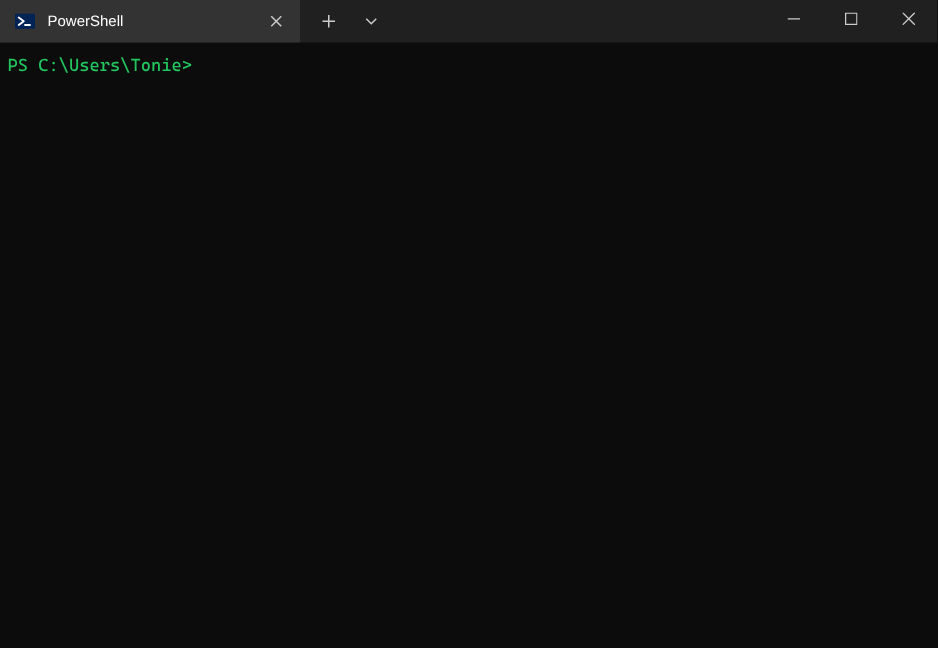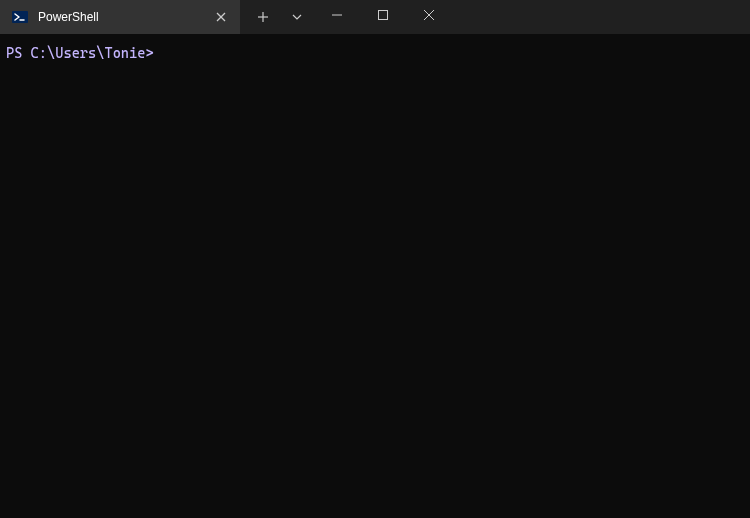--- a/index.html
+++ b/index.html
@@ -12,20 +12,21 @@
       height: 518px;
       background: #0c0c0c;
       font-family: 'Segoe UI', Tahoma, sans-serif;
       overflow: hidden;
     }
     .titlebar {
       height: 34px;
       background: #202020;
       display: flex;
       align-items: stretch;
+      justify-content: space-between;
     }
     .tab-area {
       display: flex;
       align-items: stretch;
     }
     .tab {
       display: flex;
       align-items: center;
       background: #333333;
       padding: 0 10px 0 12px;
@@ -84,21 +85,21 @@
       cursor: pointer;
     }
     .terminal {
       padding: 10px 6px;
       font-family: 'Cascadia Mono', 'Consolas', monospace;
       font-size: 14px;
       color: #cccccc;
       line-height: 1.3;
     }
     .prompt {
-      color: #c4b5fd;
+      color: #22c55e;
       font-weight: 500;
     }
   </style>
 </head>
 <body>
 
 <div class="titlebar">
   <div class="tab-area">
     <div class="tab">
       <span class="tab-icon">

